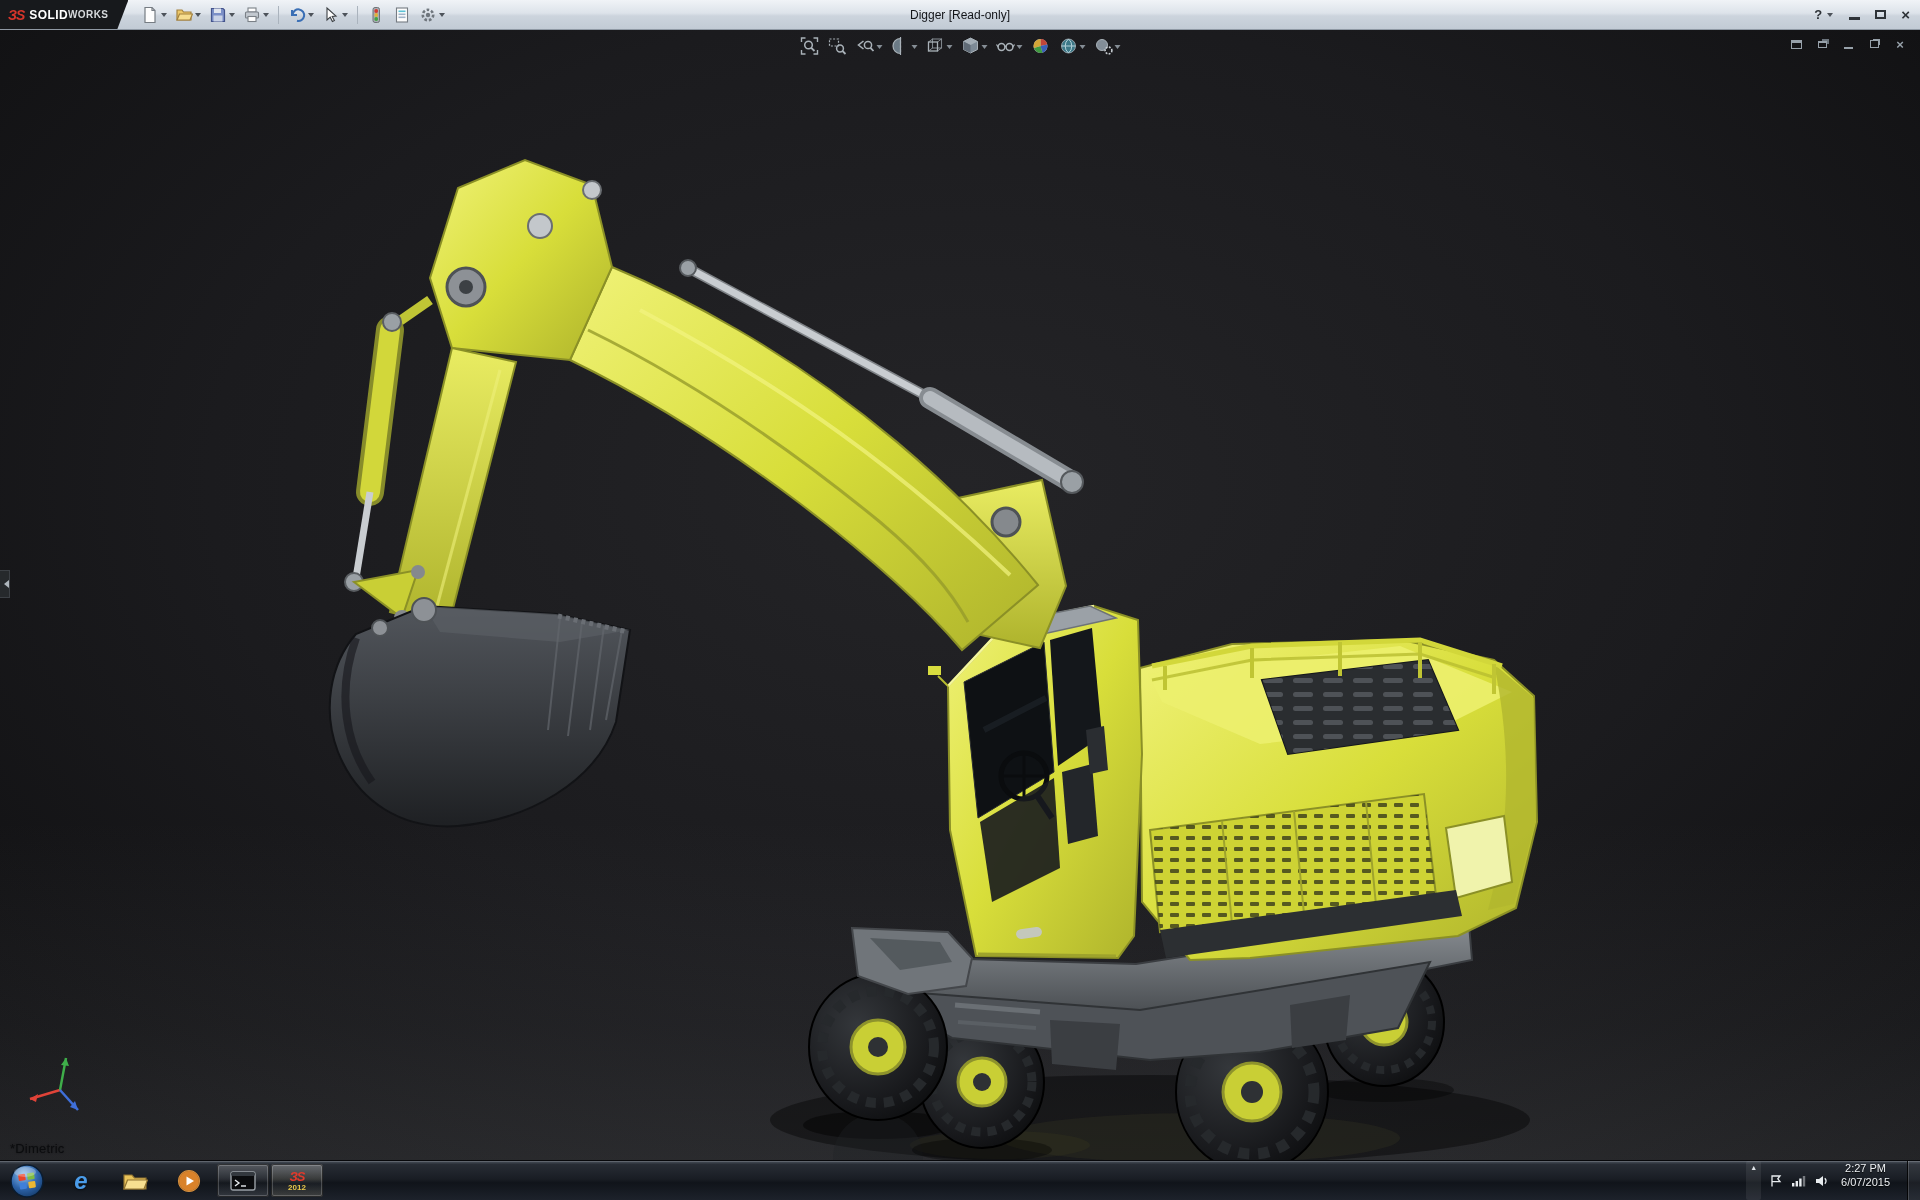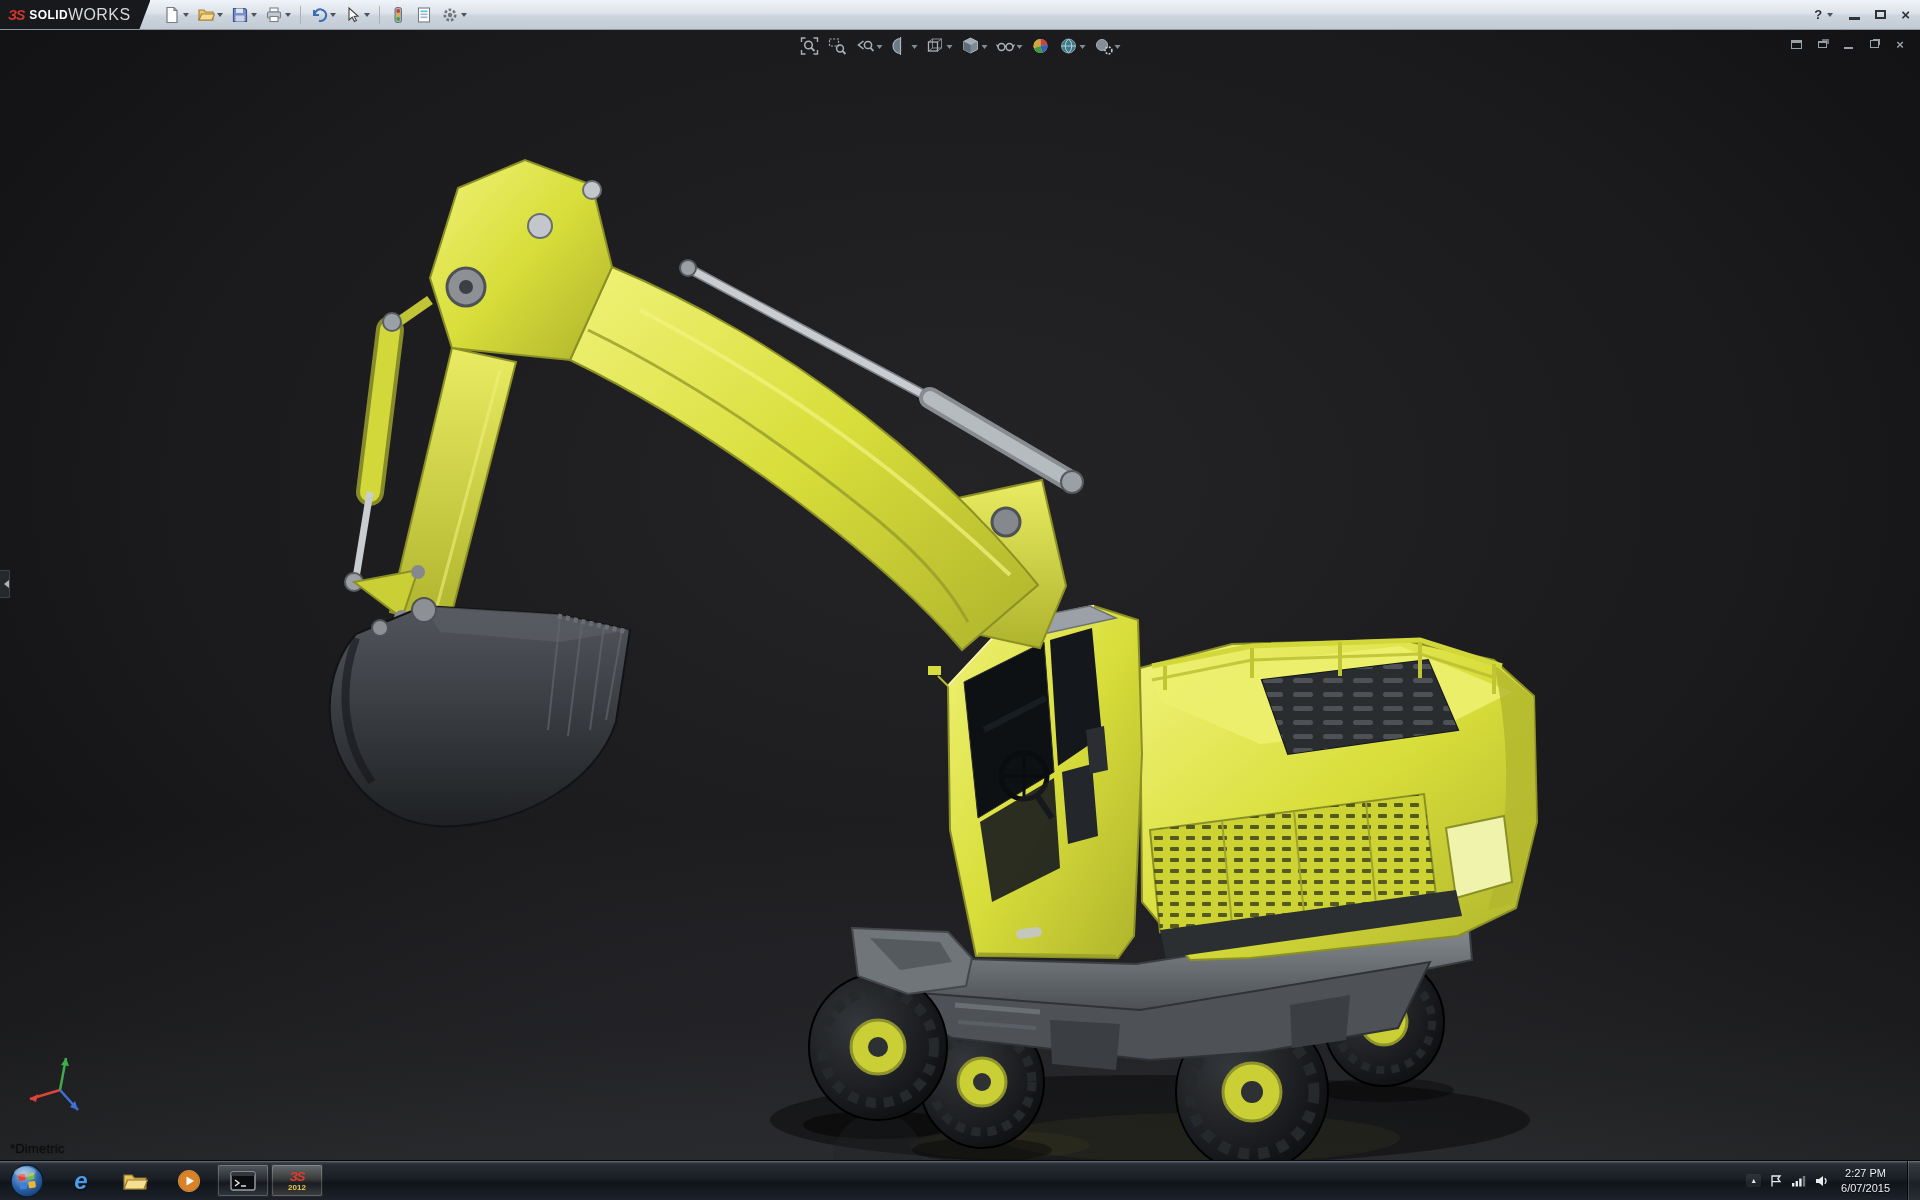--- a/index.html
+++ b/index.html
@@ -12,21 +12,21 @@
     background:linear-gradient(180deg,#f0f3f7 0%,#dde3ea 45%,#ccd4dd 55%,#c2cbd5 100%);
     border-bottom:1px solid #8f99a4;
     display:flex; align-items:center;
   }
   .logo-box{
     height:100%; background:#17191c; color:#fff; display:flex; align-items:center;
     padding:0 20px 0 8px; clip-path:polygon(0 0,100% 0,calc(100% - 11px) 100%,0 100%);
   }
   .logo-glyph{ color:#d6352b; font-weight:bold; font-style:italic; font-size:14px; margin-right:5px; letter-spacing:-1px;}
   .brand-bold{ font-weight:bold; font-size:12px; letter-spacing:.4px;}
-  .brand-light{ font-weight:normal; font-size:16px; letter-spacing:.4px; color:#d7dadd;}
+  .brand-light{ font-weight:bold; font-size:10px; letter-spacing:.4px; color:#d7dadd;}
   .tb-icons{ display:flex; align-items:center; margin-left:10px; gap:2px;}
   .ticon{ display:flex; align-items:center; padding:2px 3px; border-radius:2px; cursor:default;}
   .ticon svg{ display:block; }
   .dd{ width:0;height:0;border:3px solid transparent;border-top:4px solid #4d535a; margin-left:2px; transform:translateY(2px);}
   .tb-sep{ width:1px; height:18px; background:#aab3bd; margin:0 4px;}
   .window-title{
     position:absolute; left:0; right:0; text-align:center; font-size:12px; color:#14161a; pointer-events:none;
   }
   .tb-right{ margin-left:auto; display:flex; align-items:center; gap:16px; padding-right:10px; z-index:2;}
   .help-q{ font-size:13px; font-weight:bold; color:#2e3338; display:flex; align-items:center; gap:3px;}
@@ -87,21 +87,21 @@
   .task-btn.open{
     background:linear-gradient(180deg, rgba(255,255,255,.22), rgba(255,255,255,.09) 42%, rgba(255,255,255,.02) 58%, rgba(255,255,255,.11));
     box-shadow:inset 0 0 0 1px rgba(0,0,0,.6), inset 0 0 0 2px rgba(255,255,255,.20);
   }
   .task-btn.hot{
     background:linear-gradient(180deg, rgba(255,255,255,.30), rgba(255,244,200,.14) 45%, rgba(255,255,255,.04) 60%, rgba(255,240,190,.16));
   }
   .ie-glyph{ font-size:24px; font-weight:bold; color:#4a9be8; text-shadow:0 1px 2px rgba(0,0,0,.6); font-style:italic;}
   .sw-glyph{ font-size:13px; font-weight:bold; font-style:italic; color:#e03a2c; letter-spacing:-1px; line-height:1;}
   .sw-badge{ font-size:8px; font-weight:bold; color:#e8c84a; line-height:1; margin-top:1px;}
-  .tray{ margin-left:auto; display:flex; align-items:center; gap:8px; padding-right:0; color:#eef1f4;}
+  .tray{ margin-left:auto; display:flex; gap:8px; padding-right:0; color:#eef1f4;}
   .tray-chevron{ font-size:7px; color:#dfe3e7; background:rgba(255,255,255,.07); padding:3px 4px; border-radius:2px; cursor:pointer;}
   .tray-icon{ display:flex; align-items:center; cursor:pointer;}
   .tray-clock{ text-align:center; font-size:11px; line-height:1.3; cursor:default; text-shadow:0 1px 1px #000; padding:0 4px;}
   .show-desktop{
     width:13px; align-self:stretch; margin-left:5px; background:rgba(255,255,255,.05);
     border-left:1px solid rgba(0,0,0,.85); box-shadow:inset 1px 0 0 rgba(255,255,255,.16); cursor:pointer;
   }
 </style>
 </head>
 <body>
@@ -177,20 +177,21 @@
     </span>
     <span class="ticon">
       <svg width="18" height="18" viewBox="0 0 18 18">
           <circle cx="9" cy="9" r="5.2" fill="none" stroke="#6f767d" stroke-width="2.6" stroke-dasharray="2.6 1.9"></circle>
           <circle cx="9" cy="9" r="2.2" fill="#6f767d"></circle>
         </svg>
         <span class="dd"></span>
     </span>
   </div>
 
+  <div class="window-title">Digger [Read-only]</div>
 
   <div class="tb-right">
     <span class="help-q">
         <span>?</span>
         <span class="dd"></span>
       </span>
     <span class="win-ctl">
       <span class="wmin"></span>
       <span class="wmax"></span>
       <span class="wclose">×</span>

